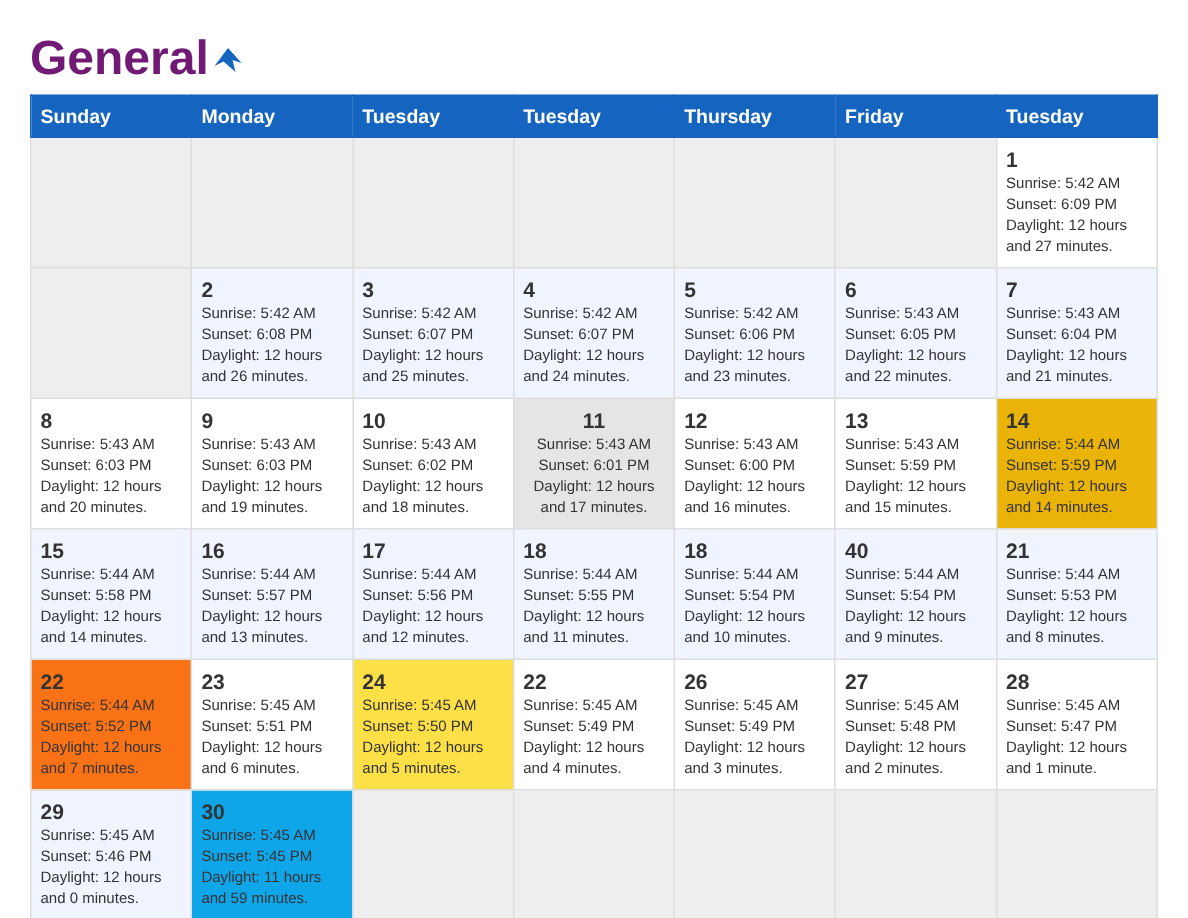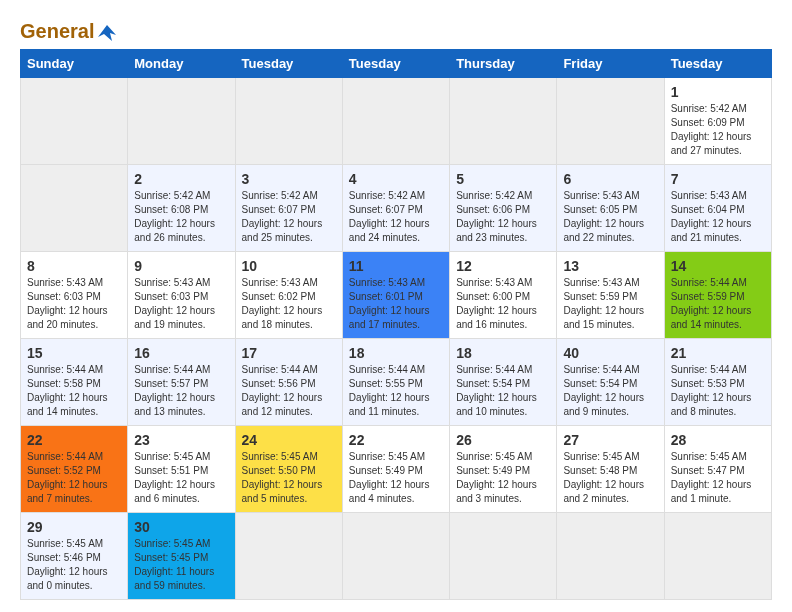--- a/index.html
+++ b/index.html
@@ -65,21 +65,21 @@
       margin-bottom: 2px;
     }
     .empty { background: #eee !important; }
   </style>
 </head>
 <body>
 
 <div class="header">
   <div class="logo">
     <div style="display:flex;align-items:center;">
-      <span style="font-size:20px;font-weight:bold;color:#a16207;">General</span>
+      <span style="font-size:32px;font-weight:bold;color:#701a75;">General</span>
       <svg width="22" height="22" viewBox="0 0 22 22" style="margin-left:2px;">
         <polygon points="11,4 20,14 14,12 16,20 8,13 2,16" fill="#1565c0"></polygon>
       </svg>
     </div>
     <span style="font-size:24px;font-weight:bold;color:#1565c0;margin-top:-4px;"></span>
   </div>
   <div class="title-section">
     <div class="month-title"></div>
     <div class="subtitle"></div>
   </div>
@@ -173,42 +173,42 @@
 Daylight: 12 hours
 and 19 minutes.</div>
         </td>
         <td style="background: rgb(255, 255, 255);">
           <span class="day-num">10</span>
           <div style="white-space: pre-wrap; line-height: 1.4;">Sunrise: 5:43 AM
 Sunset: 6:02 PM
 Daylight: 12 hours
 and 18 minutes.</div>
         </td>
-        <td style="background: #3b82f6;">
+        <td style="background: #e5e5e5; text-align: center;">
           <span class="day-num">11</span>
           <div style="white-space: pre-wrap; line-height: 1.4;">Sunrise: 5:43 AM
 Sunset: 6:01 PM
 Daylight: 12 hours
 and 17 minutes.</div>
         </td>
         <td style="background: rgb(255, 255, 255);">
           <span class="day-num">12</span>
           <div style="white-space: pre-wrap; line-height: 1.4;">Sunrise: 5:43 AM
 Sunset: 6:00 PM
 Daylight: 12 hours
 and 16 minutes.</div>
         </td>
         <td style="background: rgb(255, 255, 255);">
           <span class="day-num">13</span>
           <div style="white-space: pre-wrap; line-height: 1.4;">Sunrise: 5:43 AM
 Sunset: 5:59 PM
 Daylight: 12 hours
 and 15 minutes.</div>
         </td>
-        <td style="background: #84cc16;">
+        <td style="background: #eab308;">
           <span class="day-num">14</span>
           <div style="white-space: pre-wrap; line-height: 1.4;">Sunrise: 5:44 AM
 Sunset: 5:59 PM
 Daylight: 12 hours
 and 14 minutes.</div>
         </td>
       </tr>
       <tr>
         <td style="background: rgb(240, 244, 255);">
           <span class="day-num">15</span>

